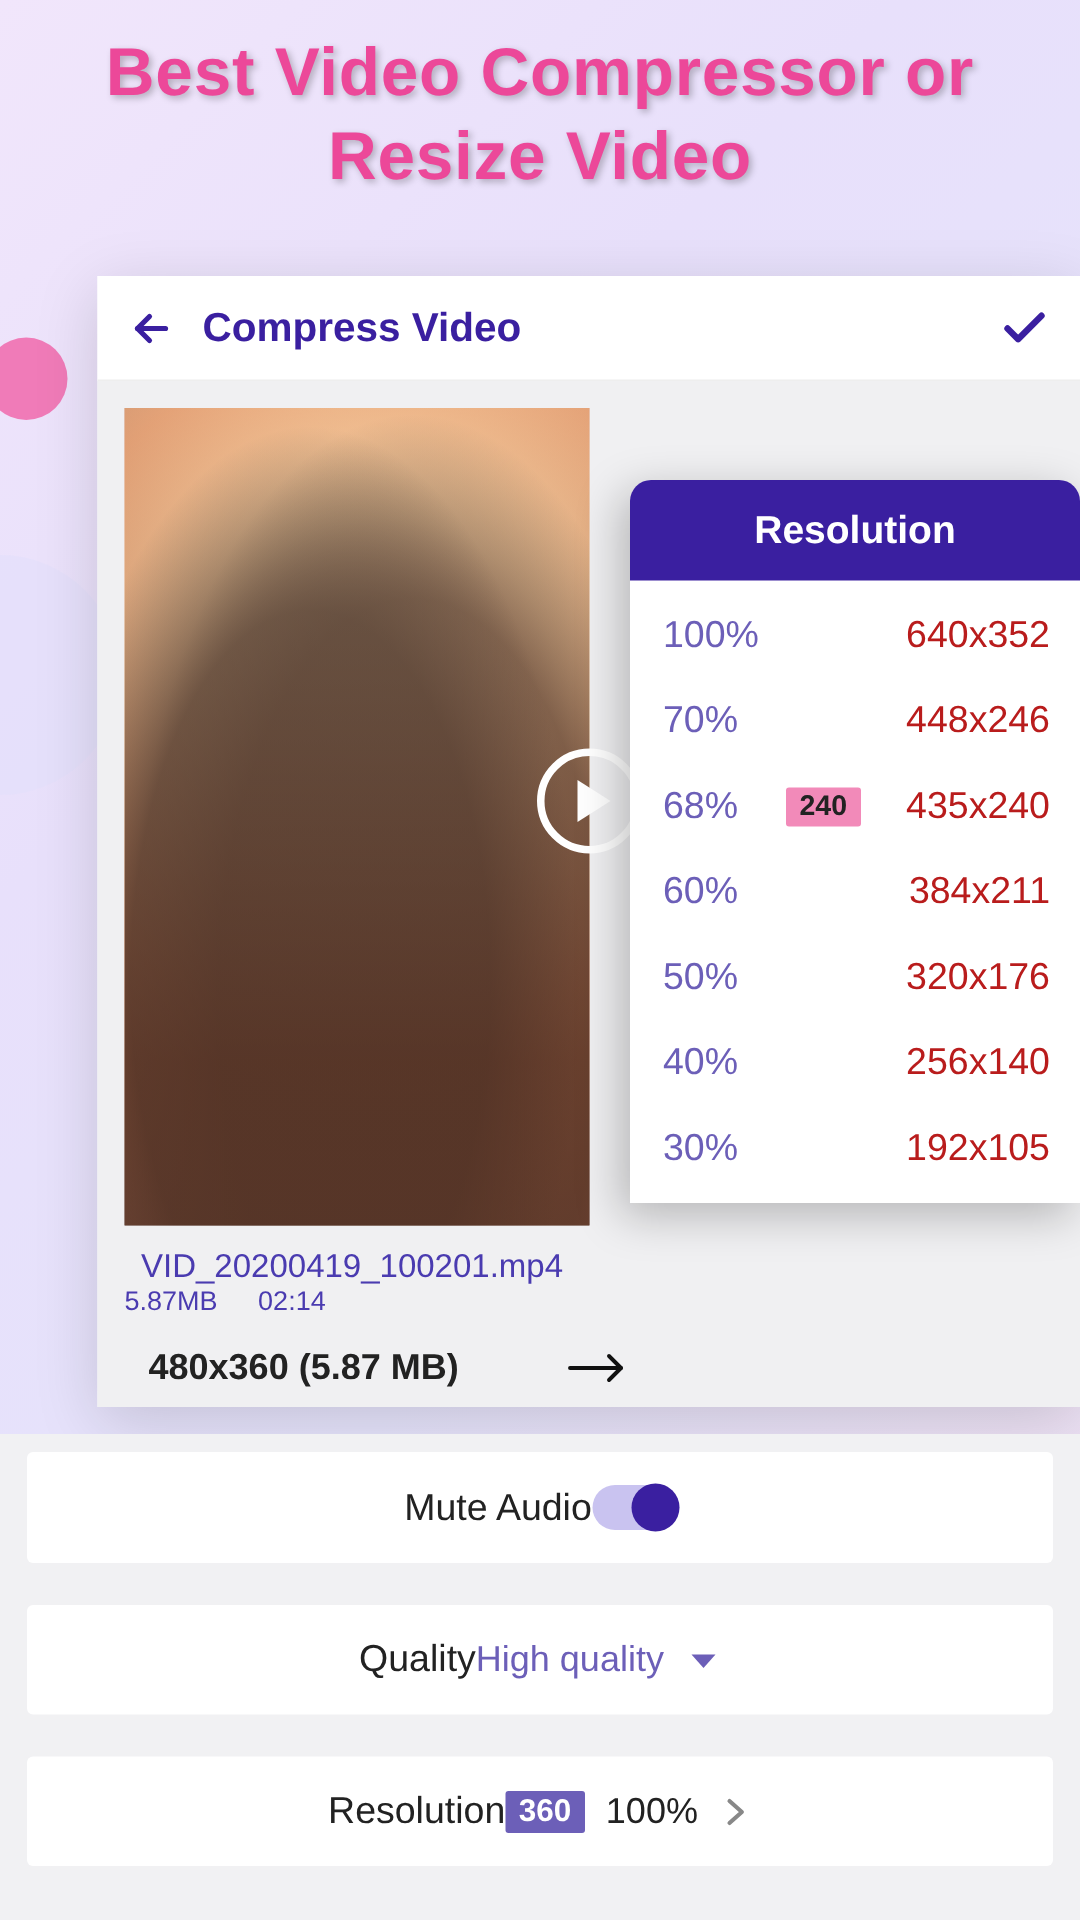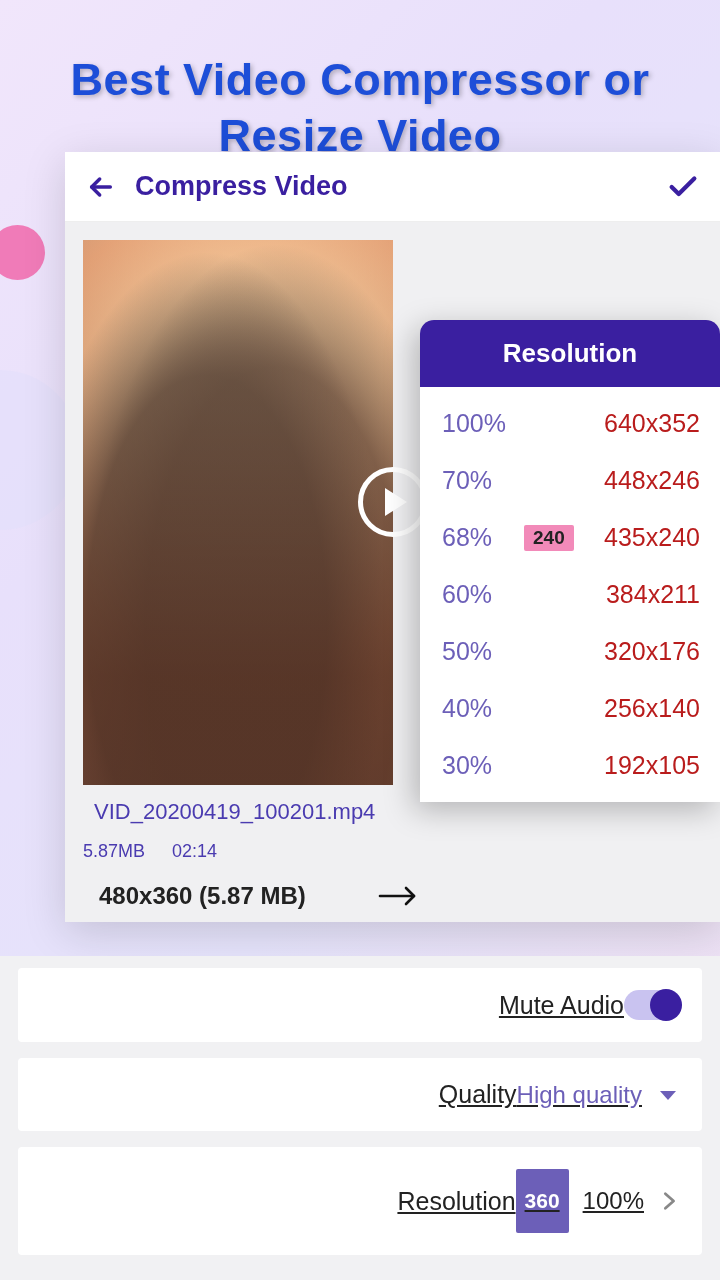--- a/index.html
+++ b/index.html
@@ -6,32 +6,32 @@
   html, body { width: 720px; height: 1280px; overflow: hidden; font-family: -apple-system, BlinkMacSystemFont, "Segoe UI", sans-serif; }
   body {
     background: linear-gradient(135deg, #f1e6fb 0%, #e8e0fb 30%, #e5e3fb 60%, #f2e0f0 100%);
     position: relative;
   }
   .bg-deco-1 { position:absolute; left:-10px; top:225px; width:55px; height:55px; border-radius:50%; background:#f07bb8; z-index:1;}
   .bg-deco-2 { position:absolute; left:0; top:370px; width:80px; height:160px; border-radius:0 80px 80px 0; background:#e3dffb; opacity:.6; z-index:0;}
 
   .headline {
     text-align:center;
-    padding:52px 40px 20px;
+    padding:20px 40px 20px;
     font-size:45px;
     font-weight:700;
-    color:#1d4ed8;
+    color:#ec4899;
     line-height:1.25;
     text-shadow: 2px 2px 5px rgba(0,0,0,.25);
     letter-spacing:.5px;
   }
 
   .phone {
     position:absolute;
-    left:65px; right:0px; top:152px;
+    left:65px; right:0px; top:184px;
     background:#fff;
     box-shadow: 0 10px 40px rgba(0,0,0,.15);
     z-index:2;
   }
   .appbar {
     height:70px;
     background:#fff;
     display:flex; align-items:center;
     padding:0 20px;
     border-bottom:1px solid #eee;
@@ -60,21 +60,21 @@
   .play-icon {
     position:absolute; left:50%; top:48%; transform:translate(-50%,-50%);
     width:70px; height:70px; border:5px solid #fff; border-radius:50%;
     display:flex; align-items:center; justify-content:center;
   }
   .play-icon::after {
     content:""; width:0; height:0; margin-left:6px;
     border-left:22px solid #fff; border-top:14px solid transparent; border-bottom:14px solid transparent;
   }
   .file-name { color:#4a3bb0; font-size:22px; margin-top:14px;margin-left:11px; }
-  .file-meta { color:#4a3bb0; font-size:18px; margin-top:16px; }
+  .file-meta { color:#4a3bb0; font-size:18px; margin-top:0; }
   .file-meta span + span { margin-left:22px; }
   .res-row { display:flex; align-items:center; margin-top:20px; padding-bottom:12px;margin-left:16px; }
   .res-label { font-size:24px; font-weight:700; color:#222; }
   .res-arrow { margin-left:72px; }
   .res-arrow svg { width:40px; height:28px; display:block; }
 
   
   .popup {
     position:absolute; right:0; top:320px; width:300px;
     background:#fff; border-radius:14px 14px 0 0;
@@ -99,37 +99,37 @@
   .popup-row .dims { color:#b91c1c; font-weight:500; }
 
   
   .settings {
     position:absolute; left:0; right:0; top:956px;
     background:#f1f1f3; padding:12px 18px 30px;
     z-index:6;
   }
   .settings-row {
     background:#fff; border-radius:4px;
-    display:flex; align-items:center; justify-content:flex-end;
-    padding:22px 22px; margin-bottom:16px;
-    font-size:25px; color:#222; font-weight:500;text-decoration:underline;
+    display:flex; align-items:center; justify-content:center;
+    padding:22px 22px; margin-bottom:28px;
+    font-size:25px; color:#222; font-weight:500;
   }
   .toggle {
     width:56px; height:30px; border-radius:15px;
     background:#c9c3f0; position:relative;
   }
   .toggle::after {
     content:""; position:absolute; right:-2px; top:-1px;
     width:32px; height:32px; border-radius:50%; background:#3a1fa0;
   }
   .row-value { display:flex; align-items:center; gap:14px; color:#6c5fb8; font-size:24px; }
   .row-value .chev svg { width:24px; height:24px; display:block; }
   .badge-sm {
     background:#6c5fb8; color:#fff; font-size:21px; font-weight:600;
-    padding:20px 9px; border-radius:2px;
+    padding:2px 9px; border-radius:2px;
   }
   .pct-val { color:#222; }
   .chev-right svg { width:22px; height:26px; display:block; }
 </style>
 </head>
 <body>
 
 <div class="bg-deco-2"></div>
 <div class="bg-deco-1"></div>
 

